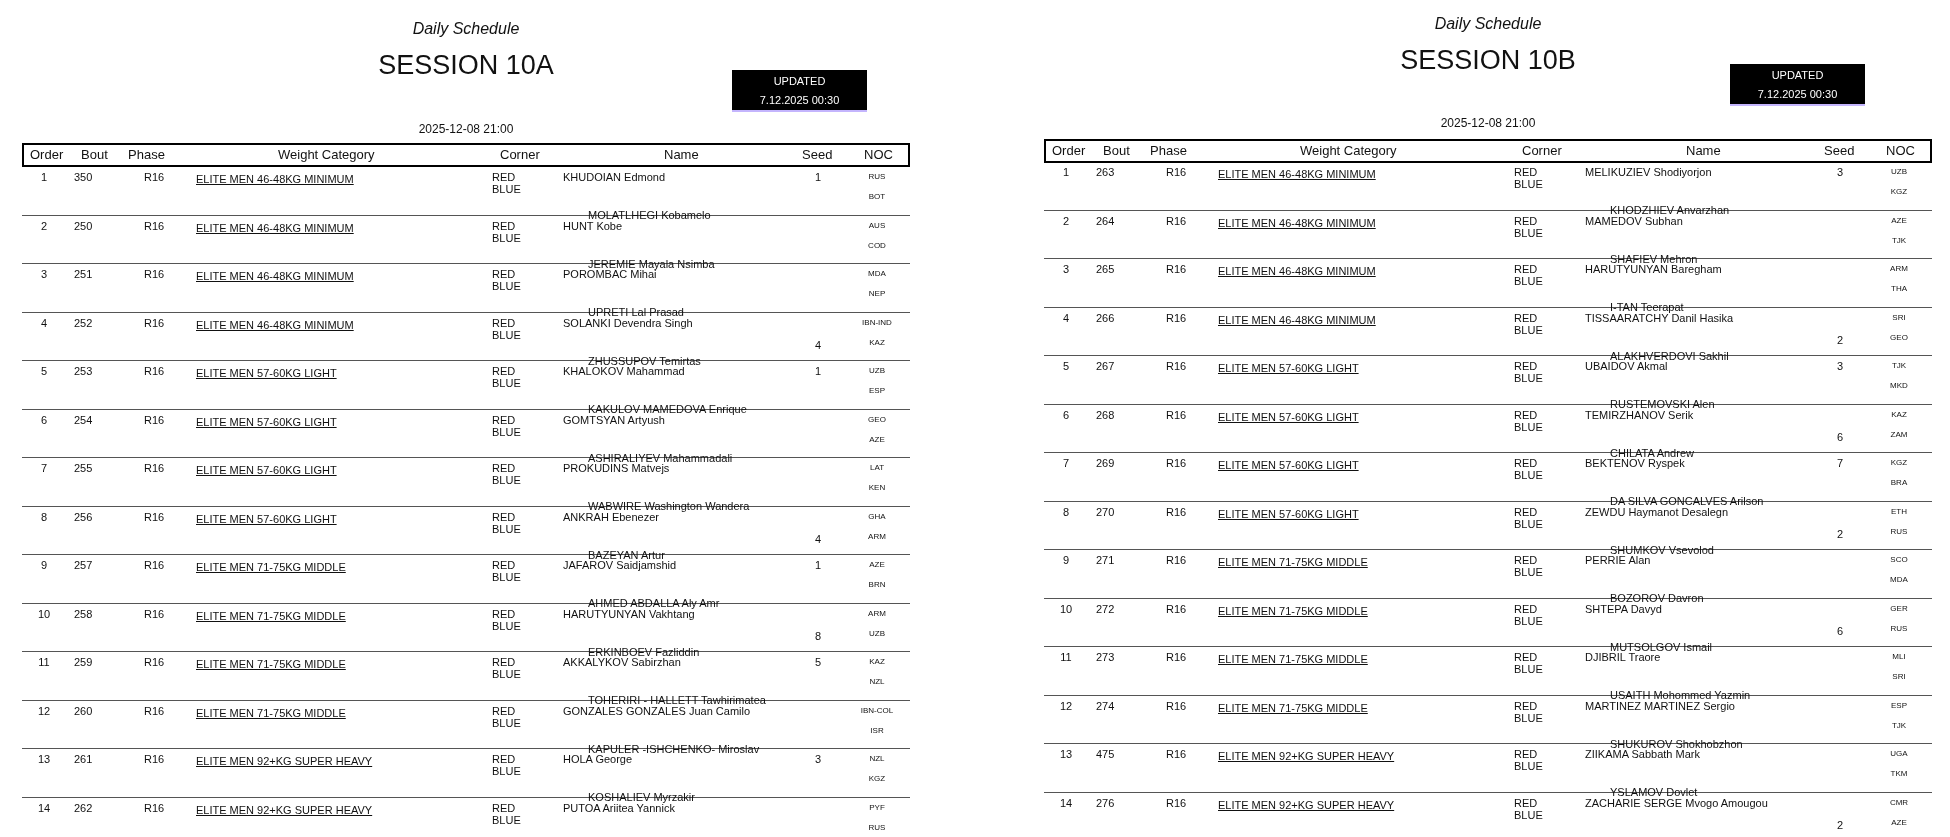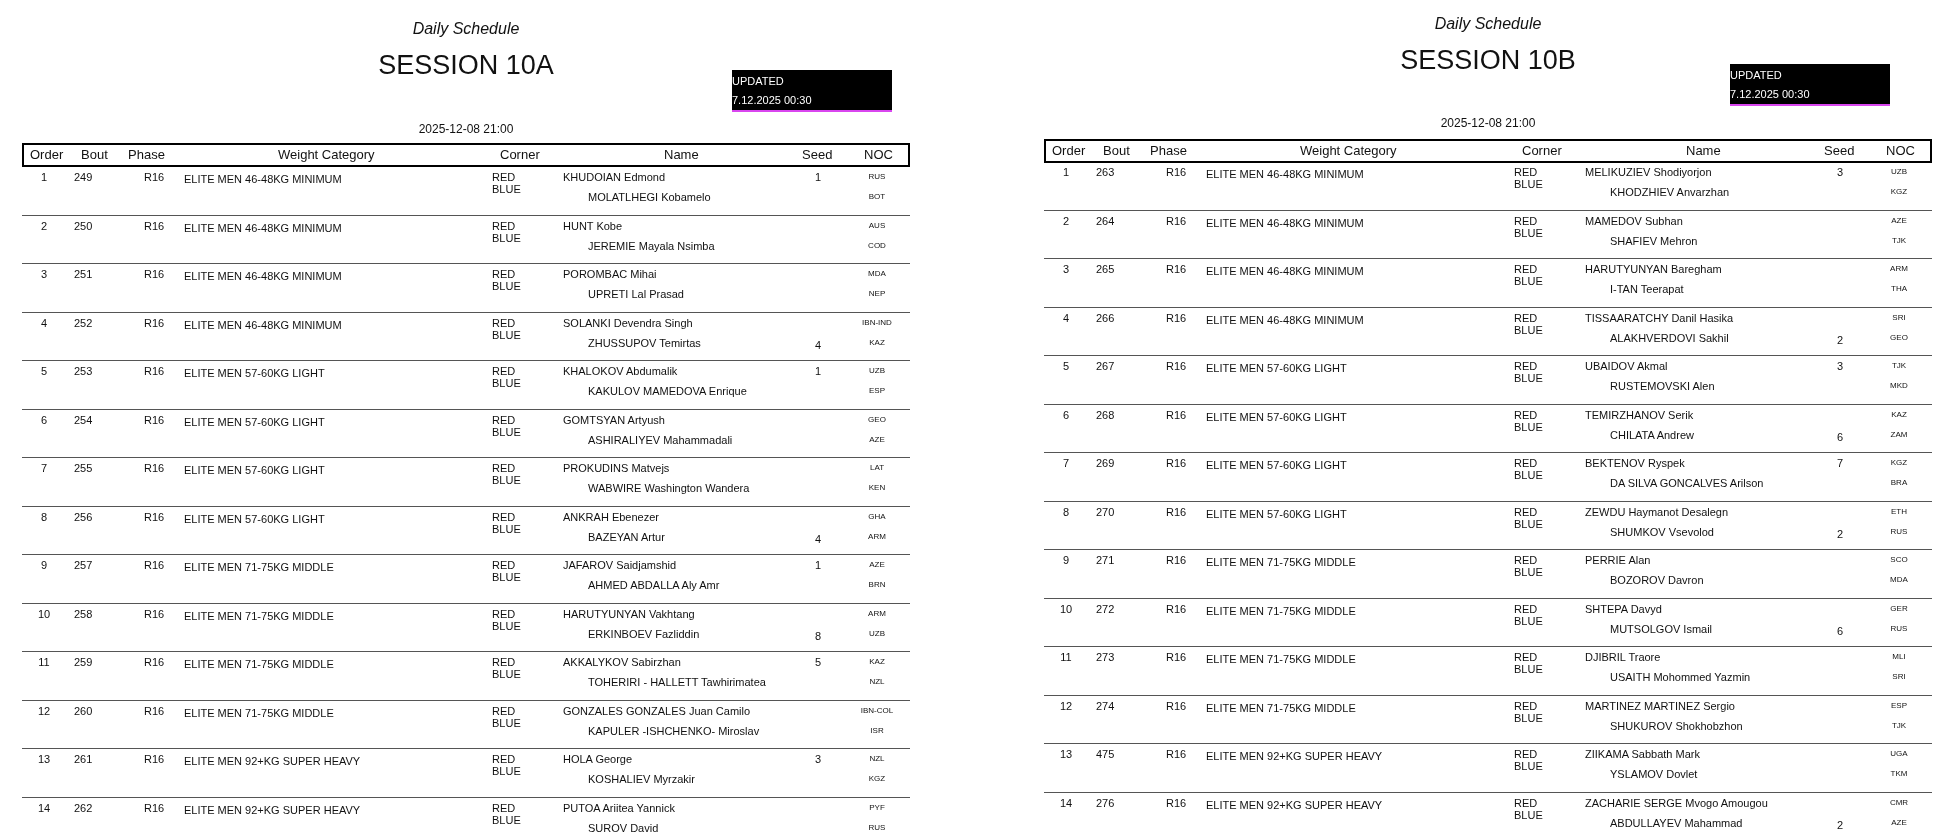--- a/index.html
+++ b/index.html
@@ -3,38 +3,38 @@
 <meta charset="utf-8">
 <style>
   html, body { margin:0; padding:0; background:#ffffff; }
   body { width:1950px; height:837px; position:relative; overflow:hidden;
          font-family:"Liberation Sans", sans-serif; color:#111; }
   .session { position:absolute; top:0; }
   #sessA { left:22px; width:888px; }
   #sessB { left:1044px; width:888px; }
   .ds-title { position:absolute; left:0; width:888px; text-align:center; font-size:16px;font-style:italic; }
   .sess-title { position:absolute; left:0; width:888px; text-align:center; font-size:27px; }
-  .updated { position:absolute; width:160px; height:40px; background:#000; color:#fff;
-             font-size:11px; text-align:left; border-bottom:2px solid #d946ef; }
+  .updated { position:absolute; width:135px; height:40px; background:#000; color:#fff;
+             font-size:11px; text-align:center; border-bottom:2px solid #c4b5fd; }
   .updated .u1 { position:absolute; top:5px; left:0; width:100%; }
   .updated .u2 { position:absolute; top:24px; left:0; width:100%; }
   .sdate { position:absolute; left:0; width:888px; text-align:center; font-size:12px; }
   .header { position:absolute; left:0; width:884px; height:20px; border:2px solid #000000; font-size:13px; }
   .header span { position:absolute; top:2px; }
   .rows { position:absolute; left:0; width:888px; }
   .row { position:relative; height:47.5px; border-bottom:1.3px solid #555; font-size:11px; }
   .row span { position:absolute; }
   .c-order { left:0; width:44px; text-align:center; top:4px; }
   .c-bout { left:52px; top:4px; }
   .c-phase { left:112px; top:4px;margin-left:10px; }
-  .c-wc { left:162px; top:6px; }
+  .c-wc { left:174px; top:6px;text-decoration:underline; }
   .c-rc { left:470px; top:4px; }
   .c-bc { left:470px; top:16px; }
   .c-rn { left:541px; top:4px; }
-  .c-bn { left:541px; top:24px;padding-left:25px; }
+  .c-bn { left:541px; top:42px;padding-left:25px; }
   .c-rs { left:786px; top:4px; width:20px; text-align:center; }
   .c-bs { left:786px; top:26px; width:20px; text-align:center; }
   .c-rno { left:830px; top:5px; width:50px; text-align:center; font-size:8px; }
   .c-bno { left:830px; top:25px; width:50px; text-align:center; font-size:8px; }
 </style>
 </head>
 <body>
 
 <div class="session" id="sessA">
   <div class="ds-title" style="top: 20px;">Daily Schedule</div>
@@ -50,21 +50,21 @@
     <span style="left:104px">Phase</span>
     <span style="left:254px">Weight Category</span>
     <span style="left:476px">Corner</span>
     <span style="left:640px">Name</span>
     <span style="left:778px">Seed</span>
     <span style="left:840px">NOC</span>
   </div>
   <div class="rows" style="top: 167px;">
   <div class="row">
     <span class="c-order">1</span>
-    <span class="c-bout">249</span>
+    <span class="c-bout">350</span>
     <span class="c-phase">R16</span>
     <span class="c-wc">ELITE MEN 46-48KG MINIMUM</span>
     <span class="c-rc">RED</span>
     <span class="c-rn">KHUDOIAN Edmond</span>
     <span class="c-rs">1</span>
     <span class="c-rno">RUS</span>
     <span class="c-bc">BLUE</span>
     <span class="c-bn">MOLATLHEGI Kobamelo</span>
     <span class="c-bs"></span>
     <span class="c-bno">BOT</span>
@@ -114,21 +114,21 @@
     <span class="c-bs">4</span>
     <span class="c-bno">KAZ</span>
   </div>
 
   <div class="row">
     <span class="c-order">5</span>
     <span class="c-bout">253</span>
     <span class="c-phase">R16</span>
     <span class="c-wc">ELITE MEN 57-60KG LIGHT</span>
     <span class="c-rc">RED</span>
-    <span class="c-rn">KHALOKOV Abdumalik</span>
+    <span class="c-rn">KHALOKOV Mahammad</span>
     <span class="c-rs">1</span>
     <span class="c-rno">UZB</span>
     <span class="c-bc">BLUE</span>
     <span class="c-bn">KAKULOV MAMEDOVA Enrique</span>
     <span class="c-bs"></span>
     <span class="c-bno">ESP</span>
   </div>
 
   <div class="row">
     <span class="c-order">6</span>

